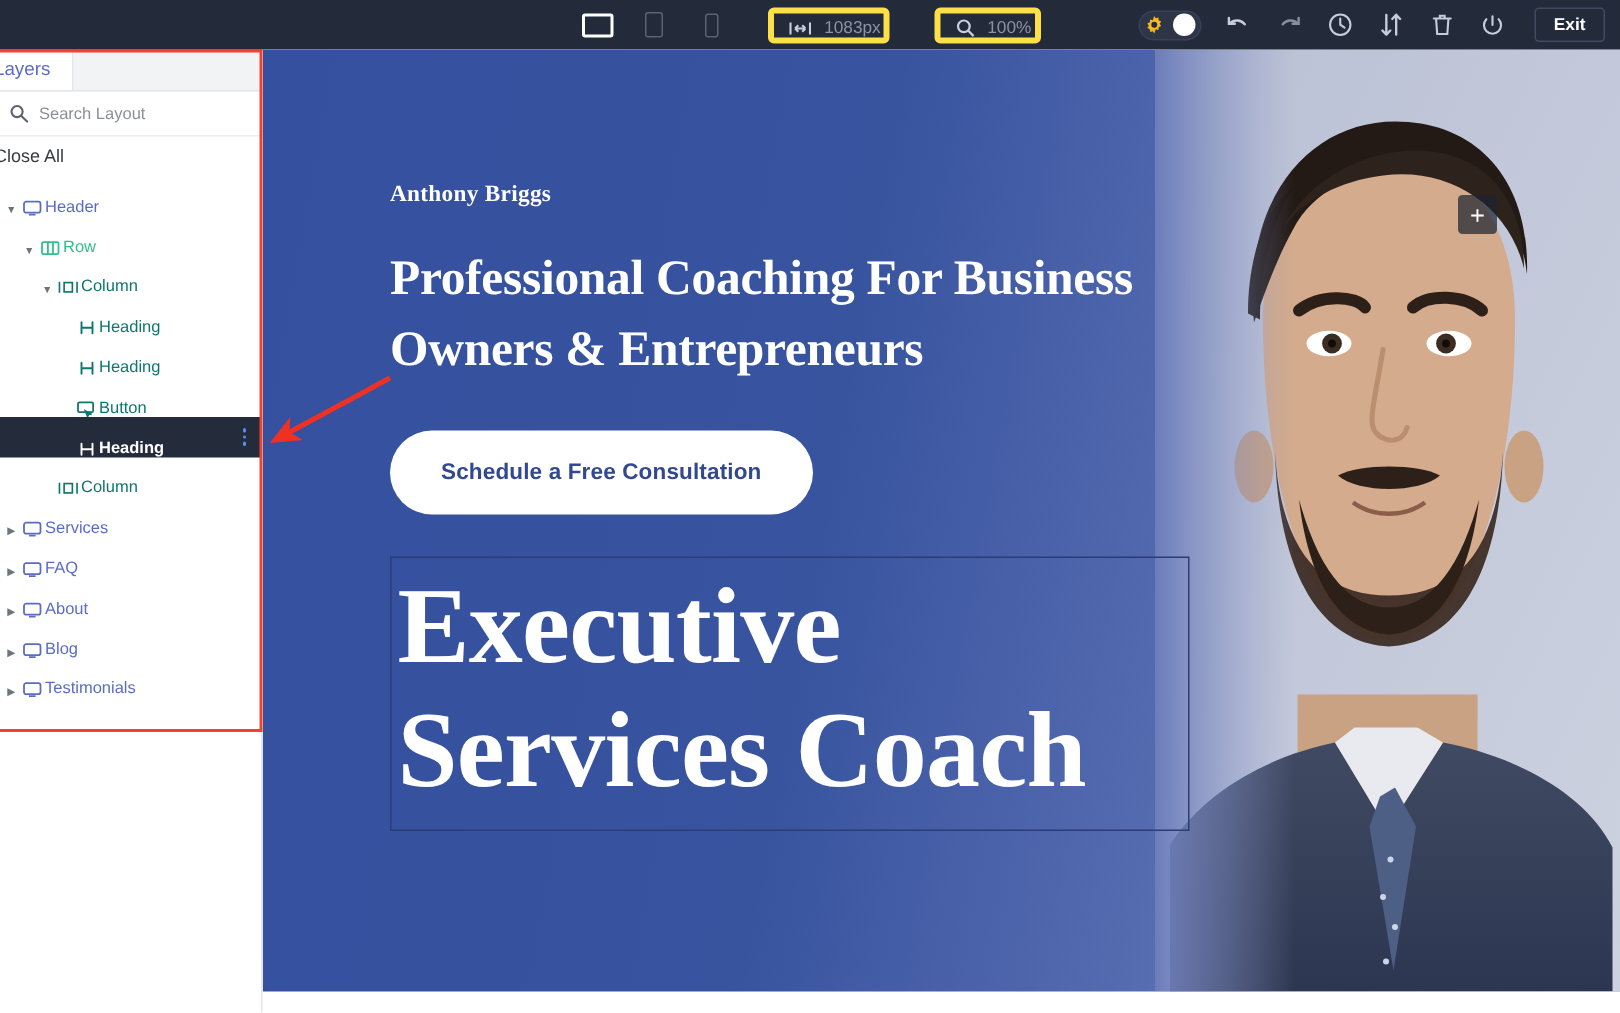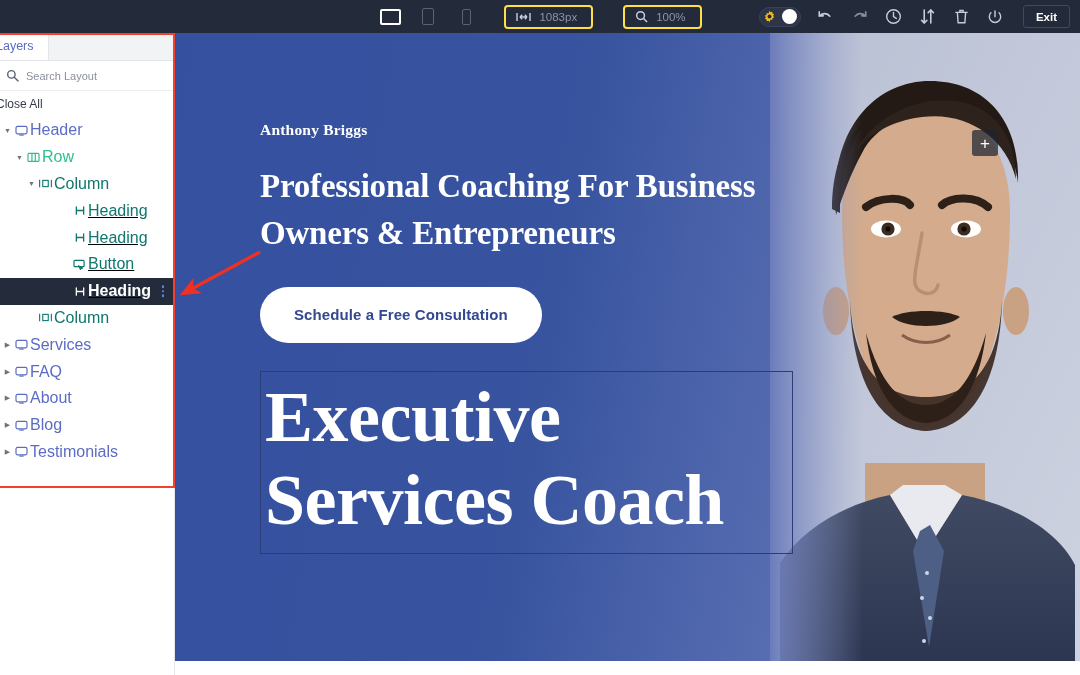--- a/index.html
+++ b/index.html
@@ -30,23 +30,23 @@
   .dev-desktop {
     width: 21px; height: 16px; border: 2px solid #ffffff; border-radius: 2px;
   }
   .dev-tablet {
     width: 12px; height: 17px; border: 1.5px solid #5a6275; border-radius: 2px;
   }
   .dev-mobile {
     width: 9px; height: 16px; border: 1.5px solid #5a6275; border-radius: 2px;
   }
   .pill {
-    height: 24px; border: 2px solid #fde047; border-radius: 4px;
-    display: flex; align-items: center; gap: 8px;
-    padding: 0 14px 0 10px;
+    height: 24px; border: 4px solid #fde047; border-radius: 4px;
+    display: flex; align-items: flex-end; gap: 8px;
+    padding: 0 2px 0 10px;
     color: #8b93a6; font-size: 11.5px;
   }
   .pill + .pill { margin-left: 30px; }
   .pill-icon { display:flex; align-items:center; color:#c8cedd; }
 
   .tb-right {
     position: absolute; right: 10px; top: 0; height: 33px;
     display: flex; align-items: center; gap: 15px;
   }
   .toggle-switch {
@@ -102,37 +102,37 @@
   .search-input::placeholder { color: #8a909b; }
 
   .close-all {
     height: 26px; display: flex; align-items: center;
     padding-left: 0px; margin-left: -4px;
     font-size: 12px; color: #363b45;
   }
 
   .tree { padding-top: 0px; }
   .node {
-    height: 26.8px; display: flex; align-items: center;
-    font-size: 16px; position: relative;
+    height: 26.8px; display: flex; align-items: flex-end;
+    font-size: 11px; position: relative;
   }
   .caret {
     width: 11px; flex: none; color: #6d7480;
     font-size: 7px; display: flex; align-items: center; justify-content: center;
   }
   .caret.open::before { content: "\25BC"; }
   .caret.closed::before { content: "\25B6"; }
   .caret.none::before { content: ""; }
   .n-ico { width: 17px; flex: none; display: flex; align-items: center; justify-content: center; }
   .n-label { white-space: nowrap; }
 
   .node.lv0 { padding-left: 2px; }
   .node.lv1 { padding-left: 14px; }
   .node.lv2 { padding-left: 26px; }
-  .node.lv3 { padding-left: 60px; text-decoration: underline; }
+  .node.lv3 { padding-left: 38px; }
 
   .c-blue  { color: #5b6cc4; }
   .c-green { color: #2fc08b; }
   .c-grey  { color: #0f766e; }
 
   .node.selected {
     background: #242c3c;
   }
   .node.selected .n-label { color: #ffffff; font-weight: bold; }
   .node.selected .n-ico { color: #ffffff; }

